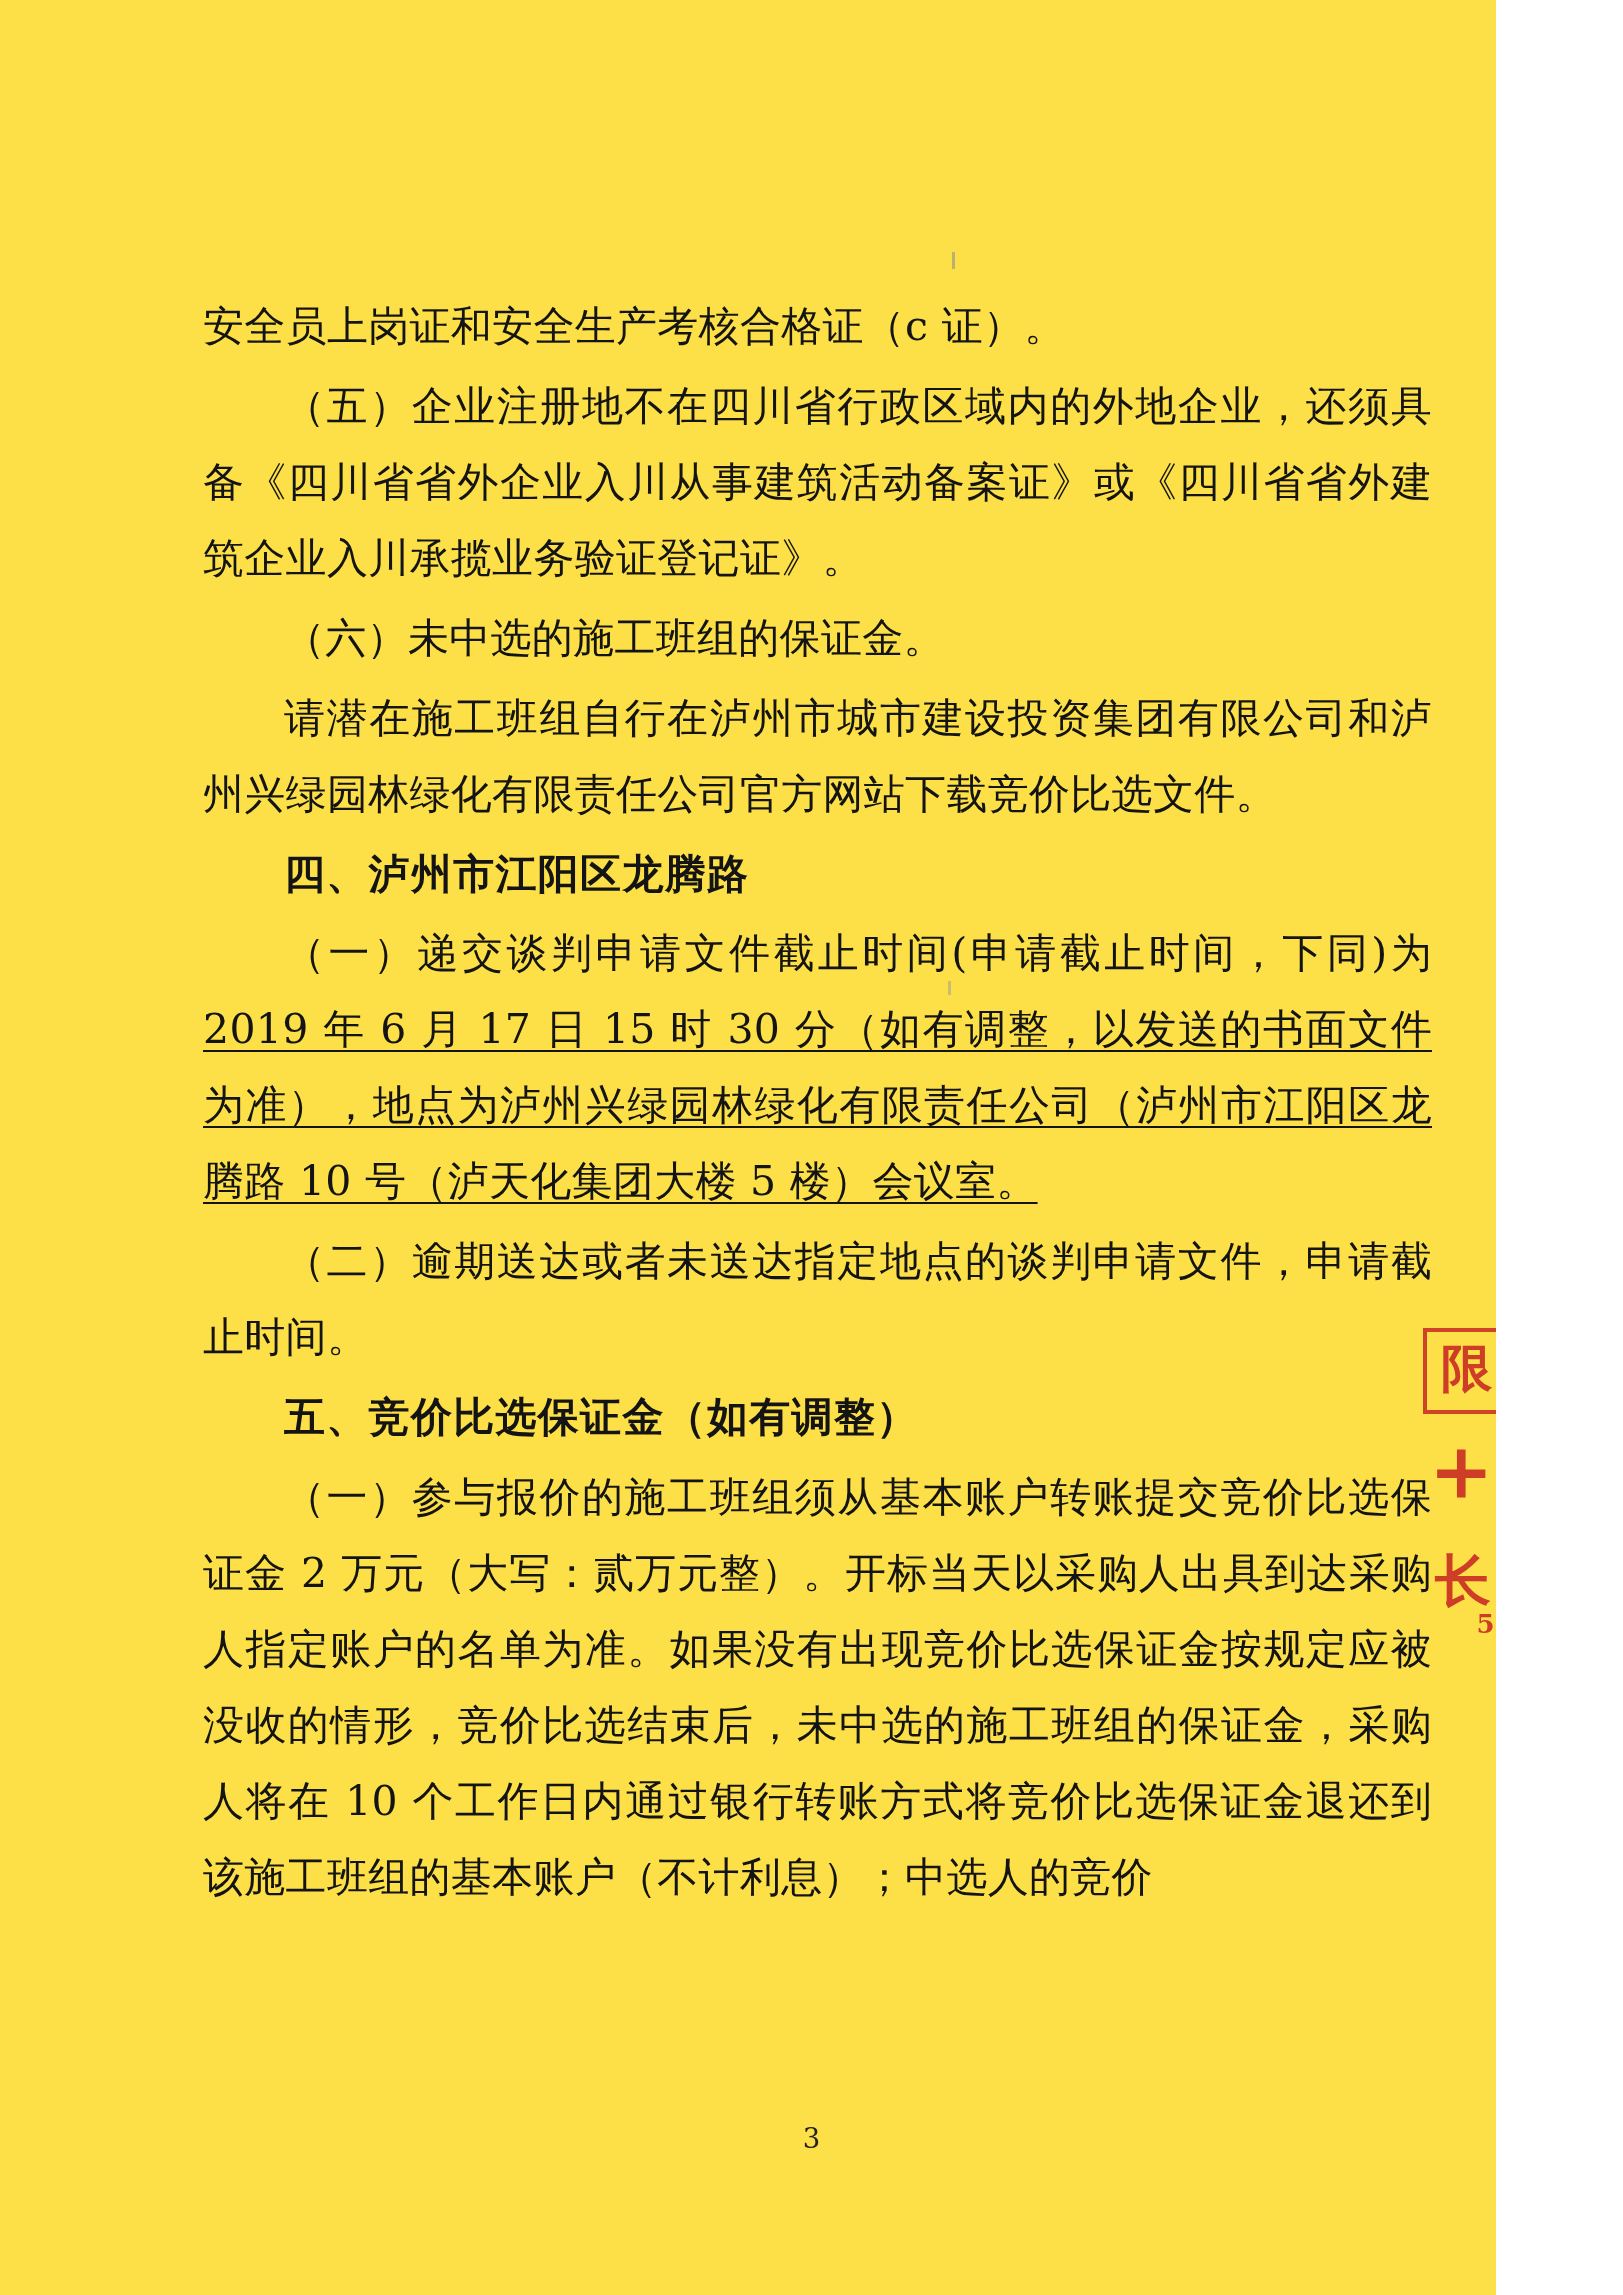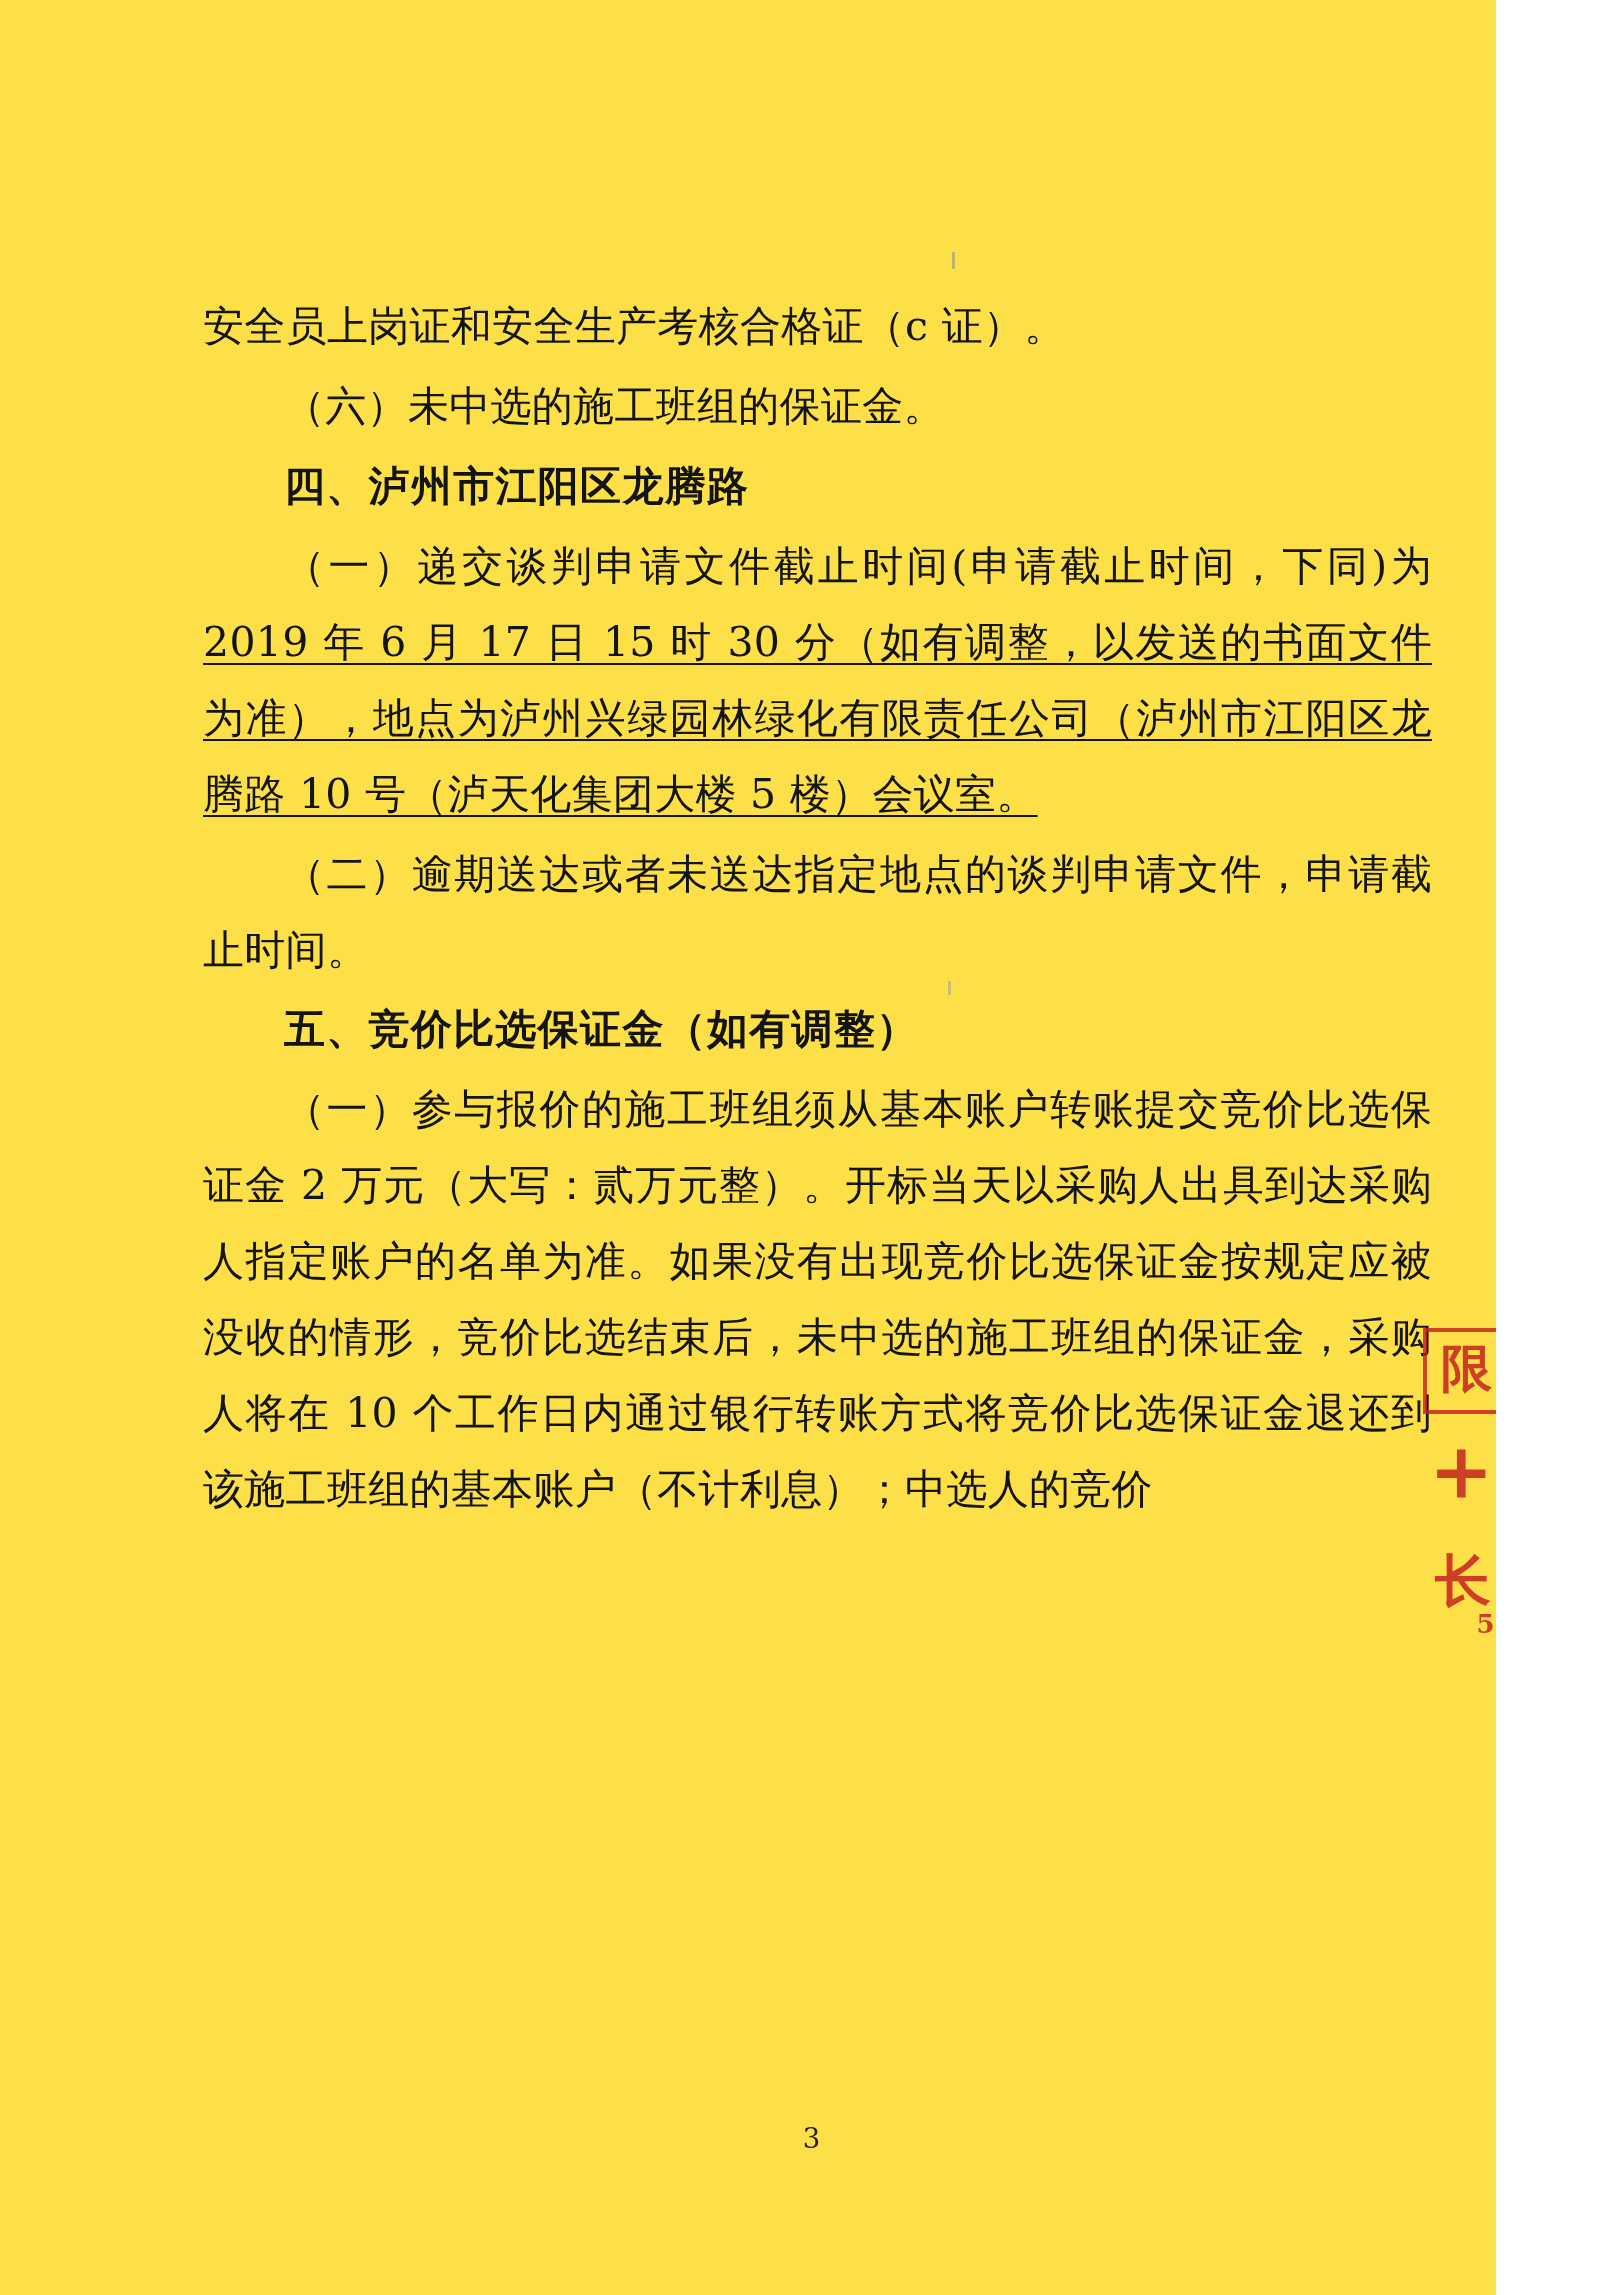--- a/index.html
+++ b/index.html
@@ -112,24 +112,26 @@
 
 <div class="page">
 
   <div class="tick"></div>
   <div class="tick2"></div>
 
   <div class="content">
 
     <p class="plain">安全员上岗证和安全生产考核合格证（c 证）。</p>
 
+    <p class="indent">（五）企业注册地不在四川省行政区域内的外地企业，还须具备《四川省省外企业入川从事建筑活动备案证》或《四川省省外建筑企业入川承揽业务验证登记证》。</p>
 
     <p class="indent">（六）未中选的施工班组的保证金。</p>
 
 
+    <p class="indent">请潜在施工班组自行在泸州市城市建设投资集团有限公司和泸州兴绿园林绿化有限责任公司官方网站下载竞价比选文件。</p>
 
     <p class="heading">四、泸州市江阳区龙腾路</p>
 
     <p class="indent"><span>（一）递交谈判申请文件截止时间(申请截止时间，下同)为</span><span class="ul-seg">2019 年 6 月 17 日 15 时 30 分（如有调整，以发送的书面文件为准），地点为泸州兴绿园林绿化有限责任公司（泸州市江阳区龙腾路 10 号（泸天化集团大楼 5 楼）会议室。</span></p>
 
     <p class="indent">（二）逾期送达或者未送达指定地点的谈判申请文件，申请截止时间。</p>
 
     <p class="heading">五、竞价比选保证金（如有调整）</p>
 
     <p class="indent">（一）参与报价的施工班组须从基本账户转账提交竞价比选保证金 2 万元（大写：贰万元整）。开标当天以采购人出具到达采购人指定账户的名单为准。如果没有出现竞价比选保证金按规定应被没收的情形，竞价比选结束后，未中选的施工班组的保证金，采购人将在 10 个工作日内通过银行转账方式将竞价比选保证金退还到该施工班组的基本账户（不计利息）；中选人的竞价</p>

